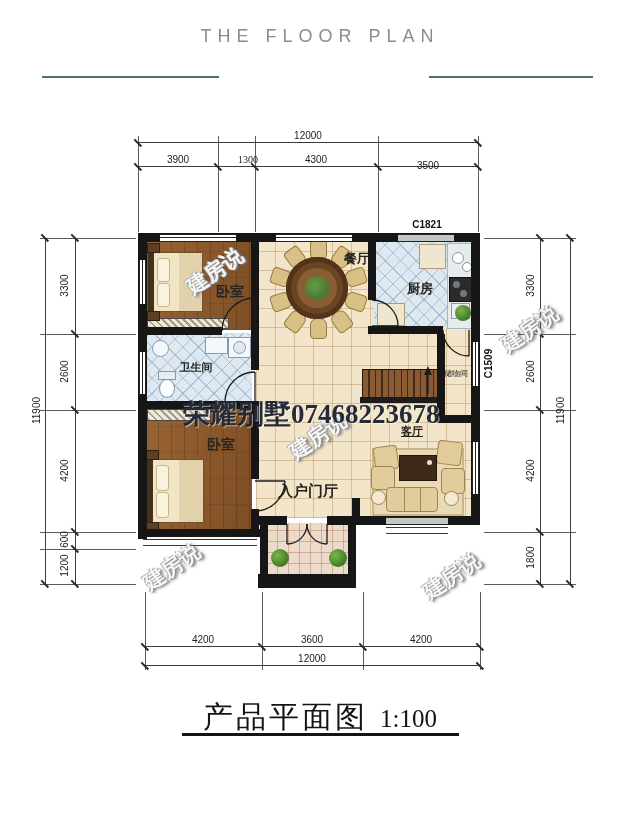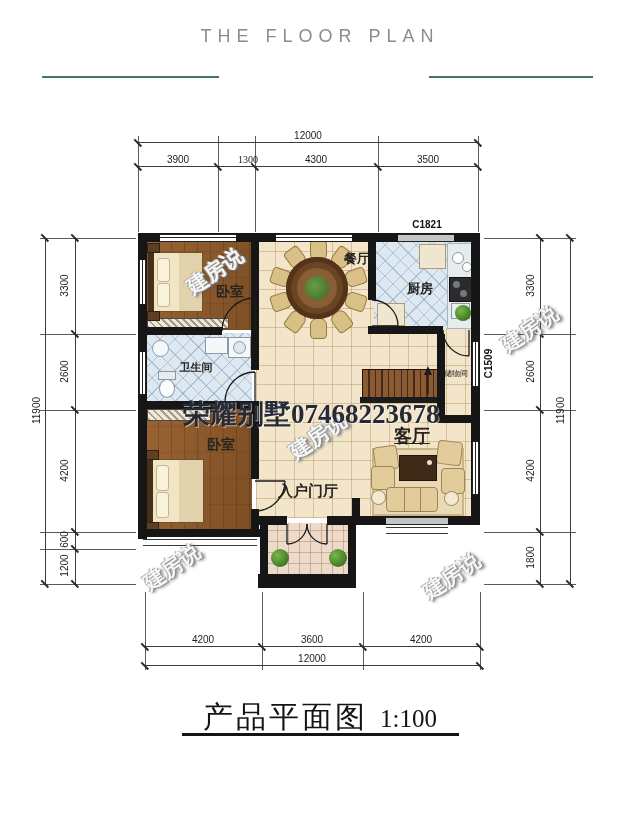--- a/index.html
+++ b/index.html
@@ -211,21 +211,21 @@
   <div class="fz rtab" style="left:444px;top:491px;width:13px;height:13px;"></div>
 
   <div class="fz" style="left:271px;top:549px;width:18px;height:18px;border-radius:50%;background:radial-gradient(circle at 35% 35%,#7ab648,#3f7a24 70%,#2d5c18);z-index:24;"></div>
   <div class="fz" style="left:329px;top:549px;width:18px;height:18px;border-radius:50%;background:radial-gradient(circle at 35% 35%,#7ab648,#3f7a24 70%,#2d5c18);z-index:24;"></div>
 
   <div class="rlab" style="left:200px;top:283px;width:60px;font-size:14px;">卧室</div>
   <div class="rlab" style="left:166px;top:360px;width:60px;font-size:11px;">卫生间</div>
   <div class="rlab" style="left:191px;top:436px;width:60px;font-size:14px;">卧室</div>
   <div class="rlab" style="left:327px;top:250px;width:60px;font-size:13px;">餐厅</div>
   <div class="rlab" style="left:390px;top:280px;width:60px;font-size:13px;">厨房</div>
-  <div class="rlab" style="left:382px;top:424px;width:60px;font-size:18px;text-decoration:underline;">客厅</div>
+  <div class="rlab" style="left:382px;top:424px;width:60px;font-size:11px;text-decoration:underline;">客厅</div>
   <div class="rlab" style="left:268px;top:482px;width:80px;font-size:15px;">入户门厅</div>
   <div class="rlab" style="left:436px;top:368px;width:40px;font-size:8px;font-weight:normal;">储物间</div>
 
   <div class="wcode" style="left:404px;top:219px;width:46px;">C1821</div>
   <div class="wcode" style="left:466px;top:358px;width:44px;transform:rotate(-90deg);">C1509</div>
 
   <div class="dimline" style="left:138px;top:142px;width:340px;height:1px;"></div>
   <div class="dimline" style="left:138px;top:166px;width:340px;height:1px;"></div>
   <div class="dimline" style="left:145px;top:646px;width:335px;height:1px;"></div>
   <div class="dimline" style="left:145px;top:665px;width:335px;height:1px;"></div>
@@ -281,21 +281,21 @@
   <div class="tick" style="left:535px;top:409px;"></div>
   <div class="tick" style="left:535px;top:531px;"></div>
   <div class="tick" style="left:535px;top:583px;"></div>
   <div class="tick" style="left:565px;top:237px;"></div>
   <div class="tick" style="left:565px;top:583px;"></div>
 
   <div class="dlab" style="left:278px;top:130px;">12000</div>
   <div class="dlab" style="left:148px;top:154px;">3900</div>
   <div class="dlab" style="left:218px;top:154px;font-family:Liberation Serif, serif;">1300</div>
   <div class="dlab" style="left:286px;top:154px;">4300</div>
-  <div class="dlab" style="left:398px;top:154px;">3500</div>
+  <div class="dlab" style="left:398px;top:160px;">3500</div>
   <div class="dlab" style="left:173px;top:634px;">4200</div>
   <div class="dlab" style="left:282px;top:634px;">3600</div>
   <div class="dlab" style="left:391px;top:634px;">4200</div>
   <div class="dlab" style="left:282px;top:653px;">12000</div>
   <div class="dlab v" style="left:6px;top:405px;">11900</div>
   <div class="dlab v" style="left:34px;top:280px;">3300</div>
   <div class="dlab v" style="left:34px;top:366px;">2600</div>
   <div class="dlab v" style="left:34px;top:465px;">4200</div>
   <div class="dlab v" style="left:34px;top:534px;">600</div>
   <div class="dlab v" style="left:34px;top:560px;">1200</div>

